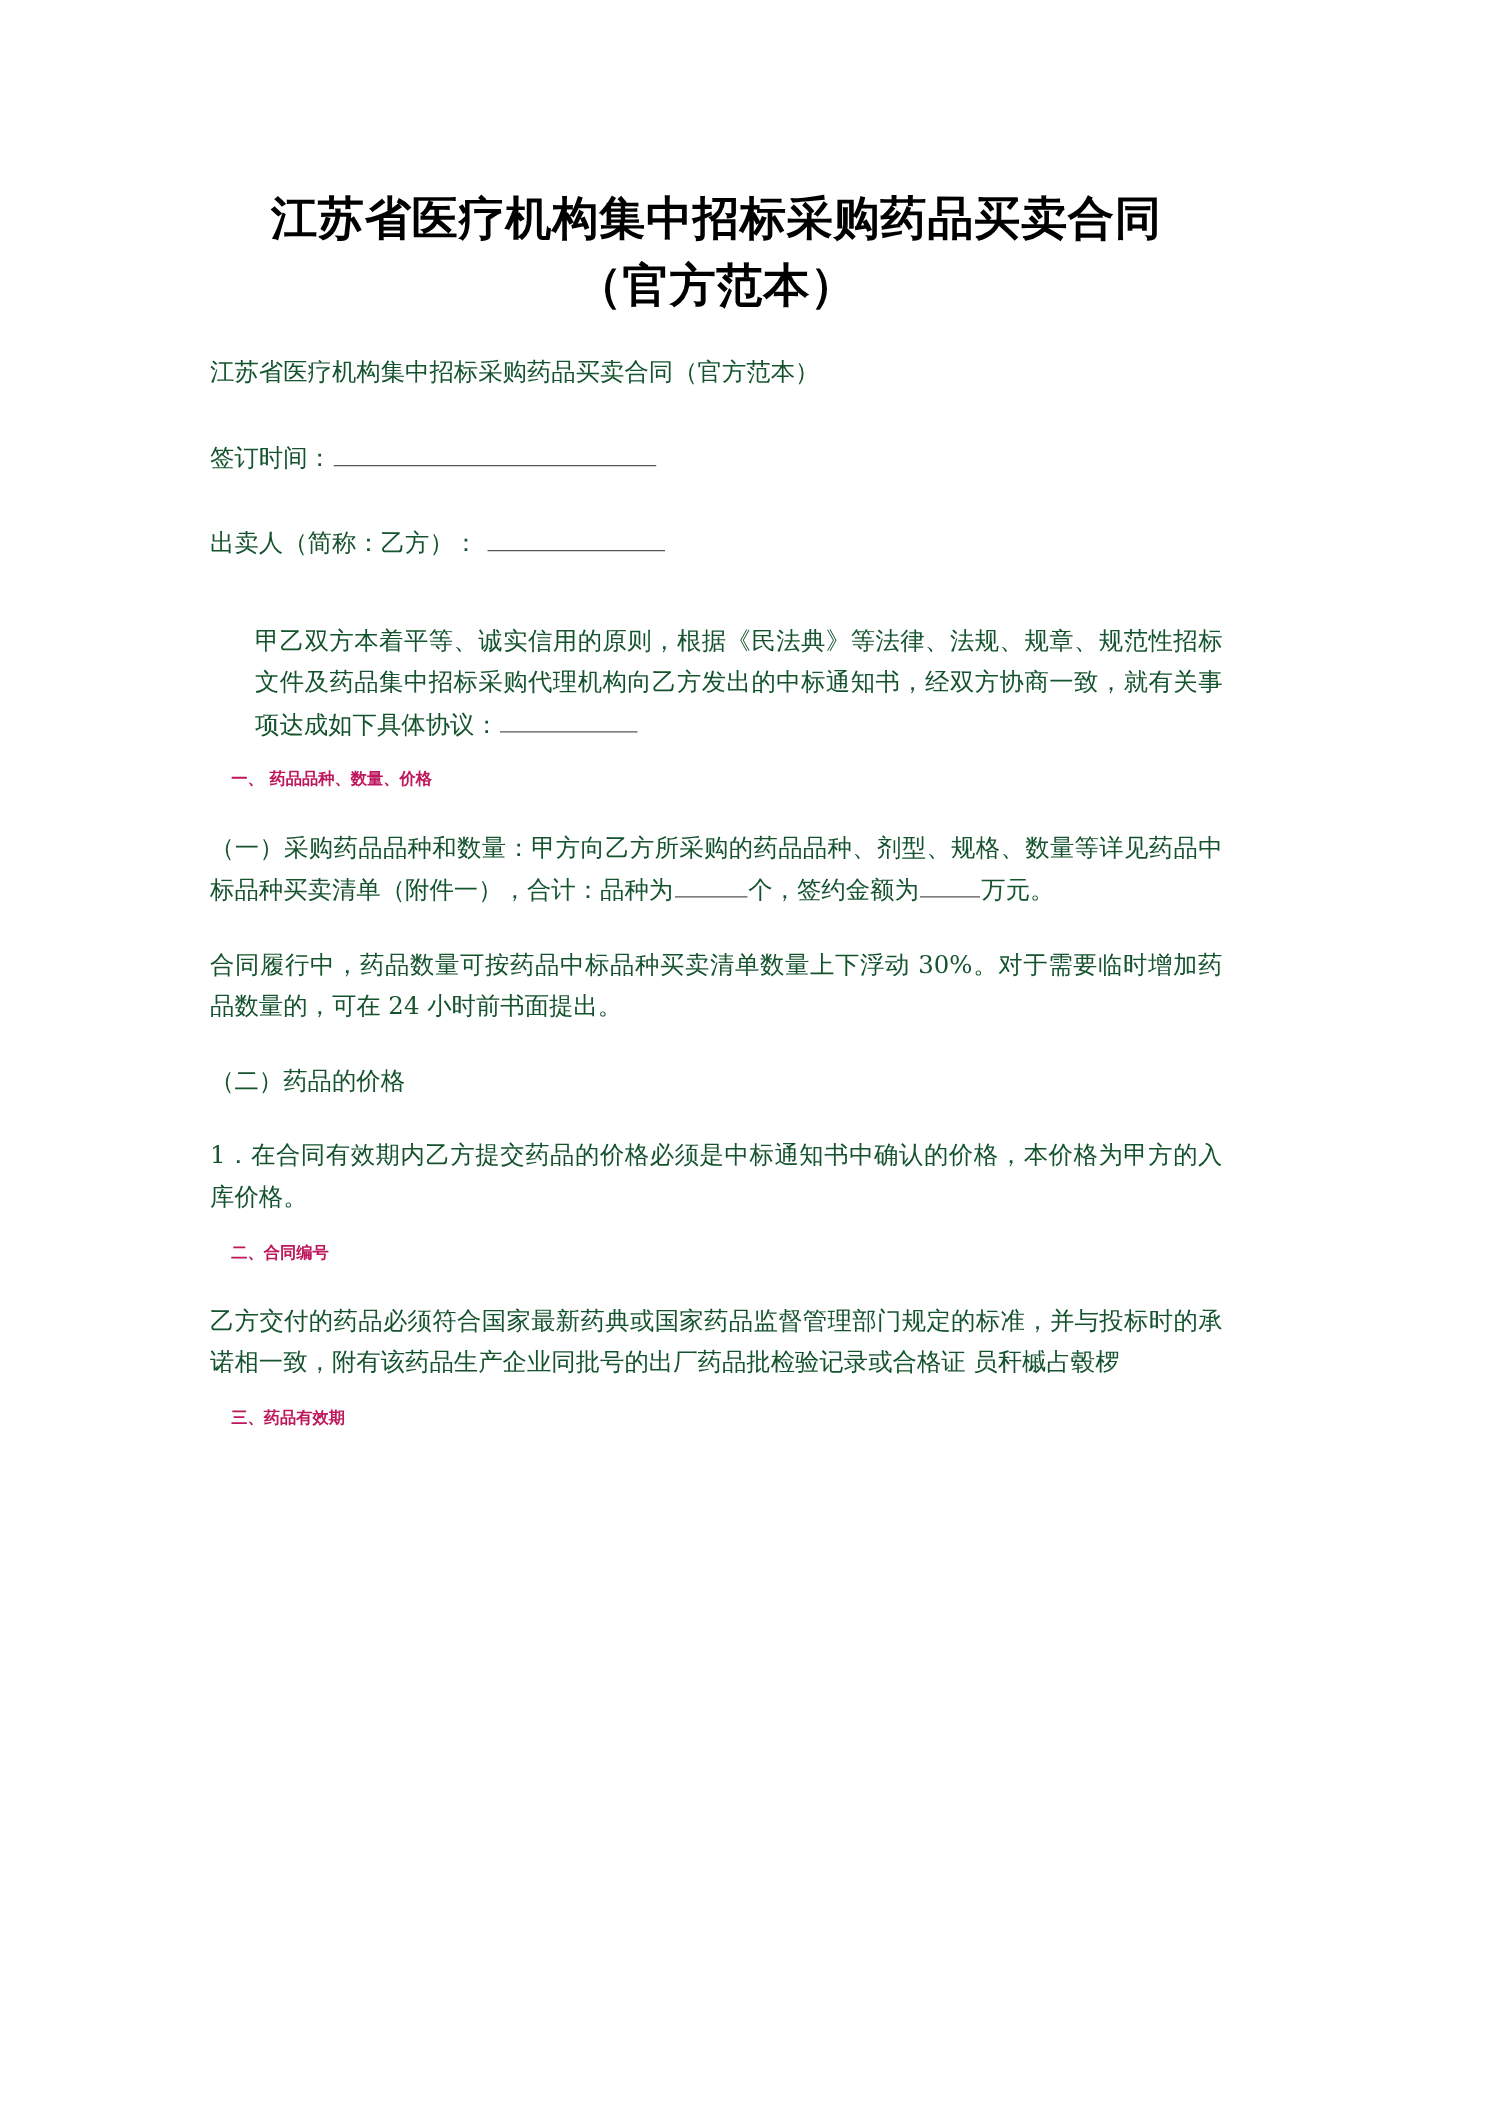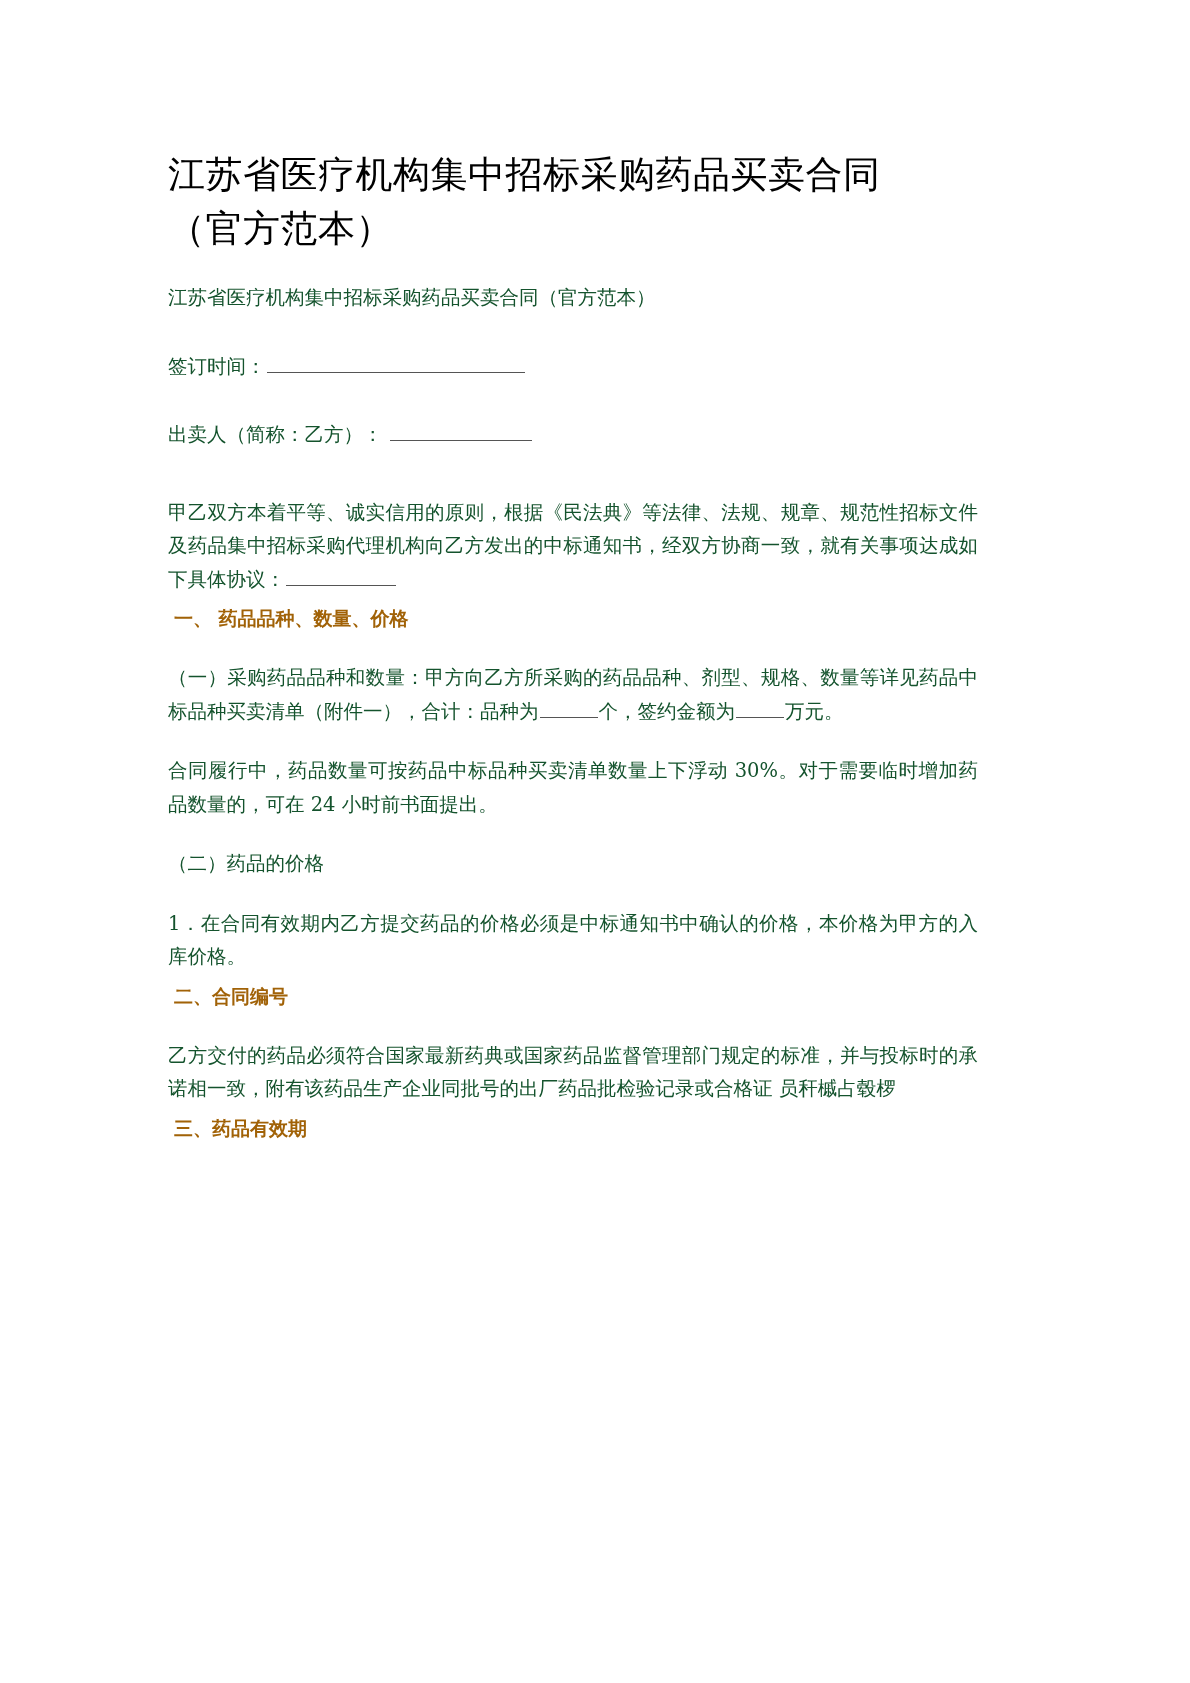--- a/index.html
+++ b/index.html
@@ -24,23 +24,23 @@
     overflow: hidden;
   }
   .content {
     position: absolute;
     left: 168px;
     top: 0;
     width: 810px;
   }
   .doc-title {
     font-size: 37px;
-    font-weight: normal;
+    font-weight: bold;
     line-height: 1.45;
-    text-align: left;
+    text-align: center;
     margin: 0;
     padding-top: 148px;
     letter-spacing: 0.5px;
     font-family: "DejaVu Sans", "Liberation Sans", sans-serif;
     color: #000;
   }
   .doc-title .title-line2 {
     display: block;
   }
   .para {
@@ -50,41 +50,41 @@
     text-align: justify;
     color: #14532d;
   }
   .subtitle-line {
     margin-top: 26px;
   }
   .tight {
     margin-top: 2px;
   }
   .gap-lg { margin-top: 56px; }
-  .gap-md { margin-top: 44px; }
+  .gap-md { margin-top: 44px; margin-left: 36px; }
   .gap-sm { margin-top: 35px; }
   .gap-xs { margin-top: 26px; }
   .blank {
     display: inline-block;
     border-bottom: 1px solid #555;
     vertical-align: baseline;
     height: 1.05em;
     margin: 0 1px;
   }
   .blank-xs { width: 48px; }
   .blank-s  { width: 58px; }
   .blank-m  { width: 110px; }
   .blank-l  { width: 142px; }
   .blank-xl { width: 258px; }
   .section-head {
-    font-size: 19px;
+    font-size: 13px;
     line-height: 1.72;
     font-weight: bold;
-    margin: 6px;
-    color: #a16207;
+    margin: 17px;
+    color: #be185d;
   }
 </style>
 </head>
 <body>
 
 <div class="page">
   <div class="content">
 
     <h1 class="doc-title">
       <span>江苏省医疗机构集中招标采购药品买卖合同</span>

